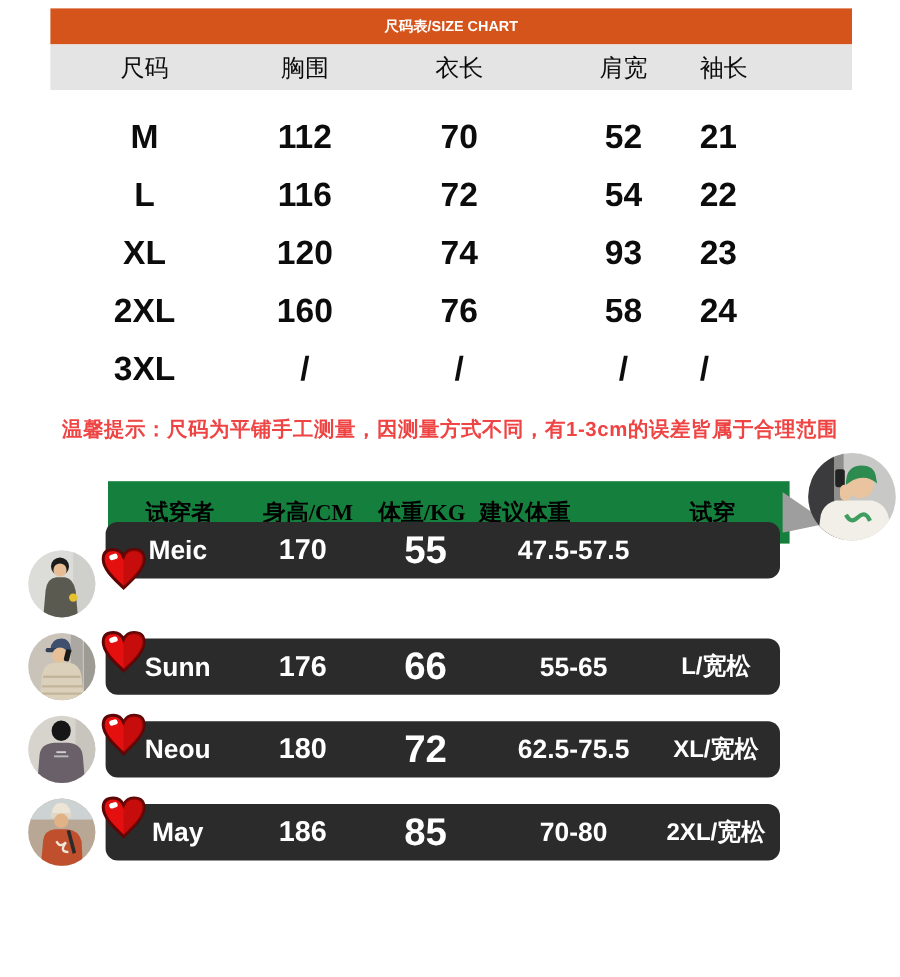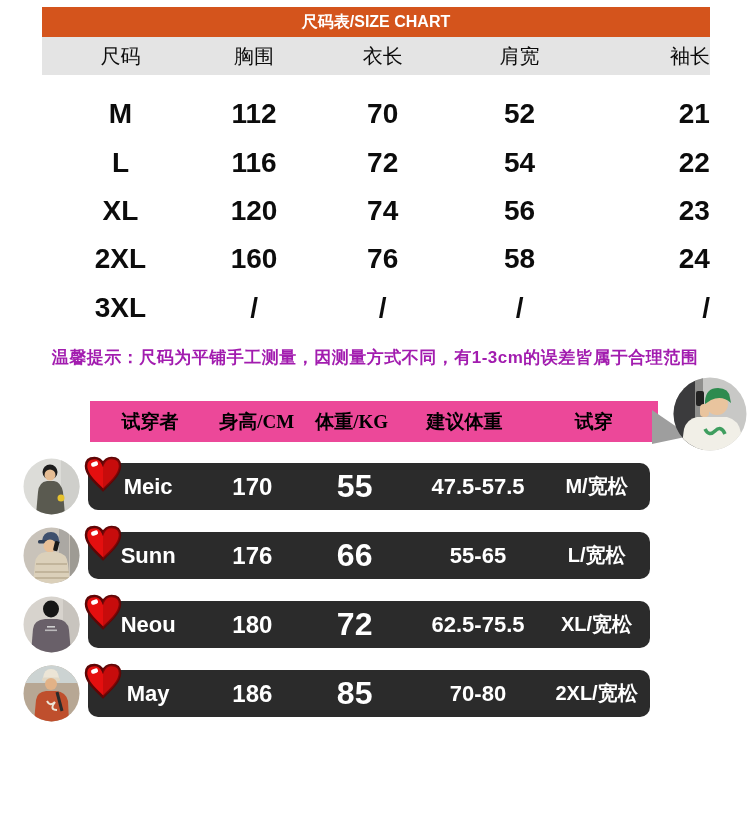--- a/index.html
+++ b/index.html
@@ -1,45 +1,45 @@
 <!DOCTYPE html>
 <html><head>
 <meta charset="utf-8">
 <style>
   html,body{margin:0;padding:0;background:#ffffff;}
   .page{position:relative;width:750px;height:814px;background:#fff;overflow:hidden;
         font-family:"Liberation Sans", sans-serif;}
 
   
   .banner{position:absolute;left:42px;top:7px;width:668px;height:30px;background:#d4541c;
-          color:#fff;font-size:16px;font-weight:700;display:flex;align-items:center;justify-content:center;}
+          color:#fff;font-size:12px;font-weight:700;display:flex;align-items:center;justify-content:center;}
 
   
   .t1-head{position:absolute;left:42px;top:37px;width:668px;height:38px;background:#e4e4e4;
            display:flex;align-items:center;font-weight:400;font-size:20px;color:#0c0c0c;}
   .t1-body{position:absolute;left:42px;top:90px;width:668px;}
   .t1-row{display:flex;height:48.4px;align-items:center;font-weight:700;font-size:28px;color:#0c0c0c;}
   .c1{width:23.5%;text-align:center;}
   .c2{width:16.5%;text-align:center;}
   .c3{width:22%;text-align:center;}
   .c4{width:19%;text-align:center;}
-  .c5{width:19%;text-align:right;}
+  .c5{width:19%;text-align:left;}
 
   
   .notice{position:absolute;left:0;top:346px;width:750px;text-align:center;
-          font-size:17px;font-weight:700;color:#a21caf;letter-spacing:.5px;}
-
-  
-  .t2-head{position:absolute;left:90px;top:401px;width:568px;height:41px;background:#ec4899;
+          font-size:17px;font-weight:700;color:#ef4444;letter-spacing:.5px;}
+
+  
+  .t2-head{position:absolute;left:90px;top:401px;width:568px;height:52px;background:#15803d;
            display:flex;align-items:center;font-weight:700;font-size:19px;color:#000;
            font-family:"Liberation Serif", serif;z-index:1;}
   .h1{width:21.1%;text-align:center;}
   .h2{width:16.5%;text-align:center;}
   .h3{width:16.9%;text-align:center;}
-  .h4{width:22.9%;text-align:center;}
+  .h4{width:22.9%;text-align:left;}
   .h5{width:22.6%;text-align:center;}
   .t2-tail{position:absolute;left:652px;top:404px;z-index:1;}
   .corner-photo{position:absolute;left:673px;top:377px;width:74px;height:74px;z-index:2;}
 
   
   .fit-bar{position:absolute;left:88px;width:562px;height:47px;background:#2b2b2b;border-radius:10px;
            display:flex;align-items:center;color:#fff;font-weight:700;z-index:1;}
   .b1{width:21.4%;text-align:center;font-size:22px;}
   .b2{width:15.7%;text-align:center;font-size:24px;}
   .b3{width:20.7%;text-align:center;font-size:32px;}
@@ -77,21 +77,21 @@
       <span class="c1">L</span>
       <span class="c2">116</span>
       <span class="c3">72</span>
       <span class="c4">54</span>
       <span class="c5">22</span>
     </div>
     <div class="t1-row">
       <span class="c1">XL</span>
       <span class="c2">120</span>
       <span class="c3">74</span>
-      <span class="c4">56</span>
+      <span class="c4">93</span>
       <span class="c5">23</span>
     </div>
     <div class="t1-row">
       <span class="c1">2XL</span>
       <span class="c2">160</span>
       <span class="c3">76</span>
       <span class="c4">58</span>
       <span class="c5">24</span>
     </div>
     <div class="t1-row">
@@ -148,26 +148,25 @@
       <circle cx="27" cy="17" r="5.5" fill="#e6bd94"></circle>
       <path d="M13 57 L15 34 Q16 24 24 23 L31 23 Q38 24 40 34 L42 57 Z" fill="#5a5a50"></path>
       <circle cx="38" cy="40" r="3.5" fill="#e6c22e"></circle>
     </g>
   </svg>
   <svg class="row-heart" style="top:456px" viewBox="0 0 38 36">
     <path d="M19 34 C13 28 2 19 2 10 C2 4 6 2 10.5 2 C14.5 2 17.5 4.5 19 8 C20.5 4.5 23.5 2 27.5 2 C32 2 36 4 36 10 C36 19 25 28 19 34 Z" fill="#e40f0f" stroke="#5e0606" stroke-width="2.5"></path>
     <path d="M19 8 C20.5 4.5 23.5 2 27.5 2 C32 2 36 4 36 10 C36 19 25 28 19 34 Z" fill="#a50909" opacity="0.45"></path>
     <rect x="7" y="6" width="7" height="4.5" rx="2" fill="#ffffff" transform="rotate(-18 10 8)"></rect>
   </svg>
-  <div class="fit-bar" style="top:463px">
+  <div class="fit-bar" style="top:435px">
     <span class="b1">Meic</span>
     <span class="b2">170</span>
     <span class="b3">55</span>
     <span class="b4">47.5-57.5</span>
-    <span class="b5">M/宽松</span>
   </div>
 
   <svg class="row-avatar" style="top:527px" viewBox="0 0 57 57">
     <defs>
         <clipPath id="cpB">
           <circle cx="28.5" cy="28.5" r="28"></circle>
         </clipPath>
       </defs>
     <g clip-path="url(#cpB)">
       <rect width="57" height="57" fill="#c9c3ba"></rect>

